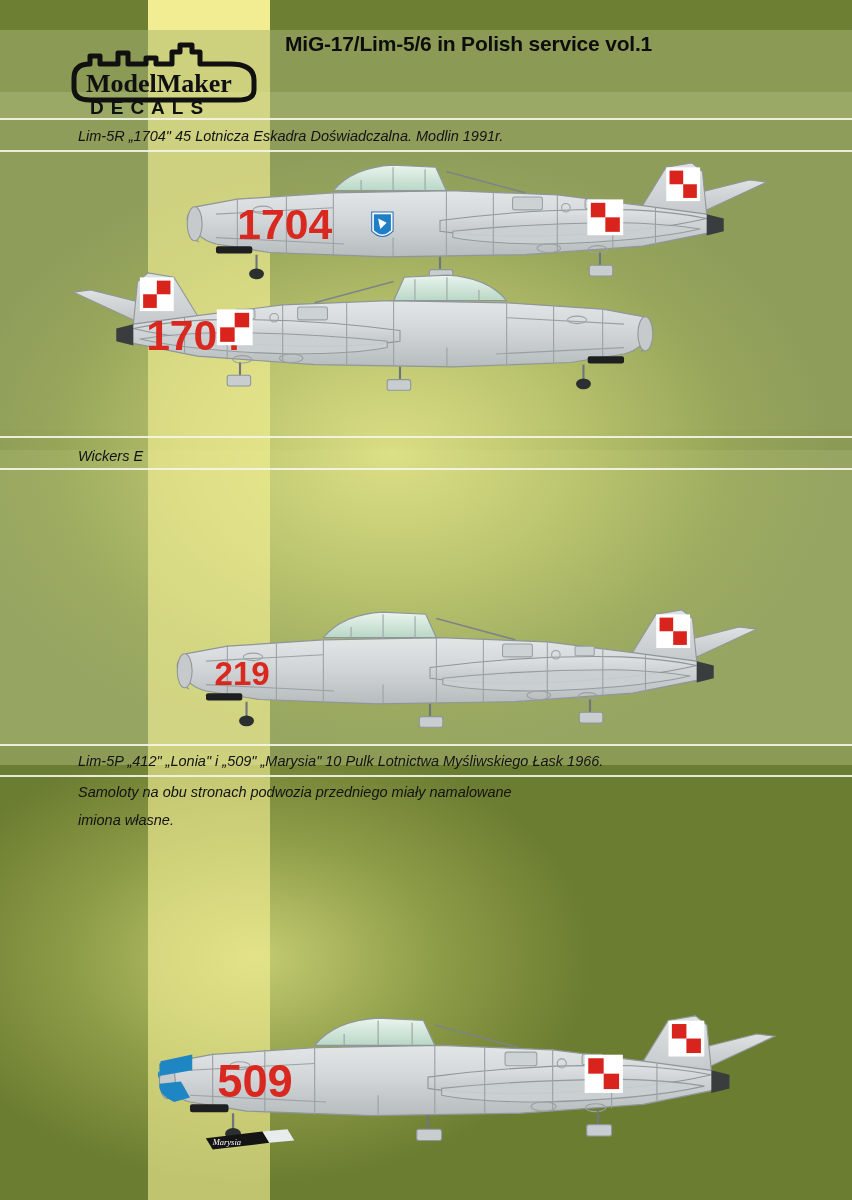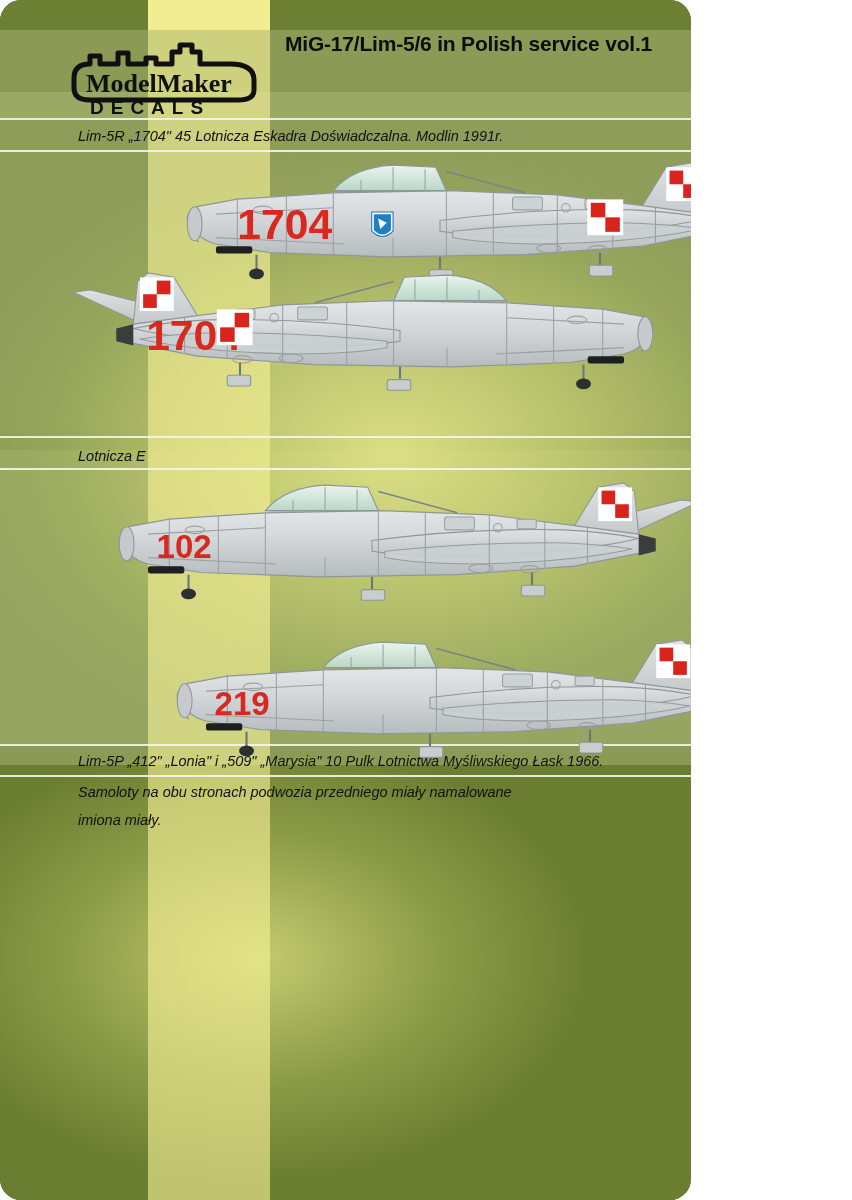--- a/index.html
+++ b/index.html
@@ -1,21 +1,20 @@
 <!DOCTYPE html>
 <html><head>
 <meta charset="utf-8">
 <style>
   html,body{margin:0;padding:0;background:#fff;}
   body{font-family:"Liberation Sans",sans-serif;}
 
   .sheet{
-    position:relative;width:691px;height:1200px;overflow:hidden;
+    position:relative;width:852px;height:1200px;overflow:hidden;
     background:#15803d;
-    border-radius:21px;
   }
 
   
   .band{position:absolute;left:0;width:852px;}
   .b1{top:0;height:30px;background:#6d7f33;}
   .b2{top:30px;height:62px;background:#8b9b56;}
   .b3{top:92px;height:28px;background:#9aa965;}
   .b4{top:120px;height:310px;background:#8e9d5a;}
   .b5{top:430px;height:20px;background:#8b9b56;}
   .b6{top:450px;height:295px;background:#96a561;}
@@ -116,24 +115,24 @@
       <path d="M14,36 Q14,22 30,22 L30,14 L40,14 L40,22 L58,22 L58,11 L68,11 L68,22
                L86,22 L86,16 L96,16 L96,22 L112,22 L112,10 L120,10 L120,3 L132,3 L132,10
                L140,10 L140,22 L170,22 Q194,22 194,38 L194,48 Q194,58 178,58 L30,58
                Q14,58 14,46 Z" fill="none" stroke="#101010" stroke-width="5" stroke-linejoin="round"></path>
       <text x="26" y="50" font-family="Liberation Serif, serif" font-weight="bold" font-size="26" fill="#101010">ModelMaker</text>
       <text x="30" y="72" font-family="Liberation Sans, sans-serif" font-weight="bold" font-size="19" letter-spacing="7" fill="#101010">DECALS</text>
     </svg>
   </div>
 
   <div class="cap cap1">Lim-5R „1704" 45 Lotnicza Eskadra Doświadczalna. Modlin 1991r.</div>
-  <div class="cap cap2">Lotnicza E</div>
+  <div class="cap cap2">Wickers E</div>
   <div class="cap cap3">Lim-5P „412" „Lonia" i „509" „Marysia" 10 Pulk Lotnictwa Myśliwskiego Łask 1966.</div>
   <div class="cap cap4">Samoloty na obu stronach podwozia przedniego miały namalowane</div>
-  <div class="cap cap5">imiona miały.</div>
+  <div class="cap cap5">imiona własne.</div>
 
   <svg width="0" height="0" style="position:absolute">
     <defs>
       <linearGradient id="fusGrad" x1="0" y1="0" x2="0" y2="1">
         <stop offset="0" stop-color="#e3e6e7"></stop>
         <stop offset=".45" stop-color="#d2d6d8"></stop>
         <stop offset="1" stop-color="#b7bcbe"></stop>
       </linearGradient>
       <linearGradient id="wingGrad" x1="0" y1="0" x2="0" y2="1">
         <stop offset="0" stop-color="#dfe2e3"></stop>
@@ -227,31 +226,42 @@
     <svg width="700" height="160" viewBox="0 0 560 150">
       <use href="#mig17" x="0" y="0"></use>
       <g transform="translate(560,0) scale(-1,1)">
         <text class="num" x="72" y="86" font-size="40">1704</text>
       </g>
       <use href="#checker" x="388" y="48" width="34" height="34"></use>
       <use href="#checker" x="462" y="18" width="32" height="32"></use>
     </svg>
   </div>
 
-  <div class="plane" style="left:54px;top:468px">
+
+  <div class="plane" style="left:112px;top:595px">
     <svg width="700" height="160" viewBox="0 0 560 150">
       <use href="#mig17" x="0" y="0"></use>
-      <text class="num" x="48" y="84" font-size="31">102</text>
-      <use href="#checker" x="462" y="18" width="32" height="32"></use>
-    </svg>
-  </div>
-
-  <div class="plane" style="left:112px;top:625px">
-    <svg width="700" height="160" viewBox="0 0 560 150">
-      <use href="#mig17" x="0" y="0"></use>
       <text class="num" x="48" y="84" font-size="31">219</text>
       <use href="#checker" x="462" y="18" width="32" height="32"></use>
     </svg>
   </div>
 
 
+  <div class="plane" style="left:112px;top:1000px">
+    <svg width="700" height="170" viewBox="0 0 560 150">
+      <use href="#mig17" x="0" y="0"></use>
+      <g>
+        <path d="M22,55 Q8,62 13,70 L13,56 Z" fill="#1f86c4"></path>
+        <path d="M14,54 L42,48 L42,62 L13,67 Z" fill="#1f86c4"></path>
+        <path d="M13,74 Q12,84 26,90 L40,86 L32,72 Z" fill="#1f86c4"></path>
+      </g>
+      <text class="num" x="64" y="86" font-size="40">509</text>
+      <g>
+        <path d="M54,122 L104,116 L110,126 L60,132 Z" fill="#141414"></path>
+        <path d="M104,116 L126,114 L132,124 L110,126 Z" fill="#e9ecec"></path>
+        <text x="60" y="128" font-size="7.5" font-style="italic" font-family="Liberation Serif, serif" fill="#ffffff">Marysia</text>
+      </g>
+      <use href="#checker" x="388" y="48" width="34" height="34"></use>
+      <use href="#checker" x="462" y="18" width="32" height="32"></use>
+    </svg>
+  </div>
 
 </div>
 
 </body></html>

